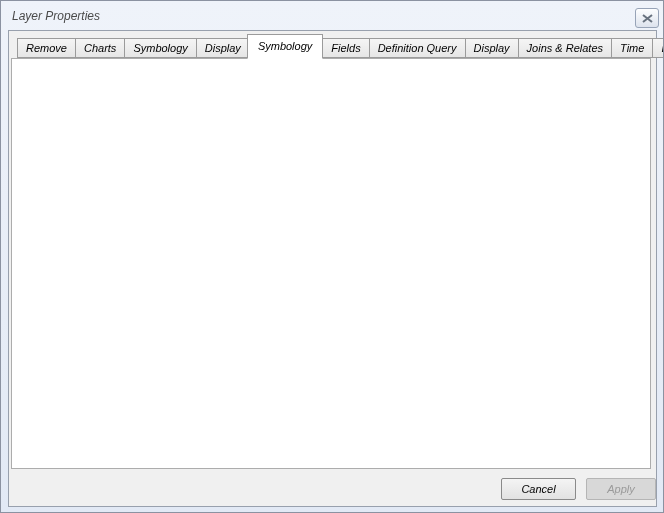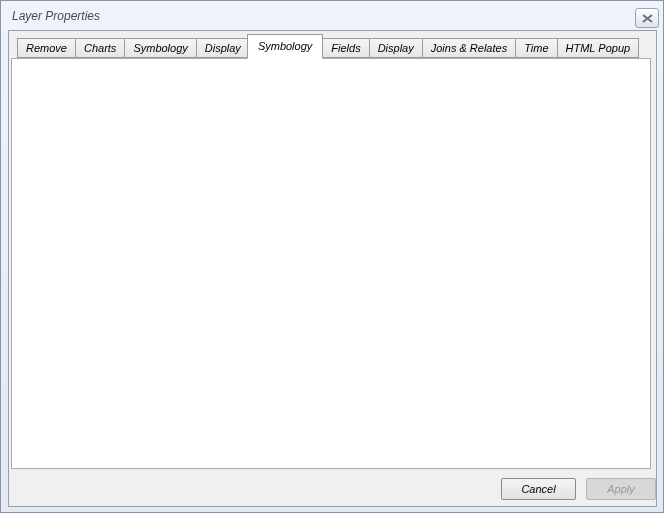--- a/index.html
+++ b/index.html
@@ -112,20 +112,21 @@
 
   <div class="content-bg"></div>
 
   <div class="tabs">
     <div class="tab">Remove</div>
     <div class="tab">Charts</div>
     <div class="tab">Symbology</div>
     <div class="tab">Display</div>
     <div class="tab active">Symbology</div>
     <div class="tab">Fields</div>
+    <div class="tab">Definition Query</div>
     <div class="tab">Display</div>
     <div class="tab">Joins &amp; Relates</div>
     <div class="tab">Time</div>
     <div class="tab">HTML Popup</div>
   </div>
 
   <div class="tabpage"></div>
 
   <div class="abs show-label">Show:</div>
   <div class="abs listbox">

